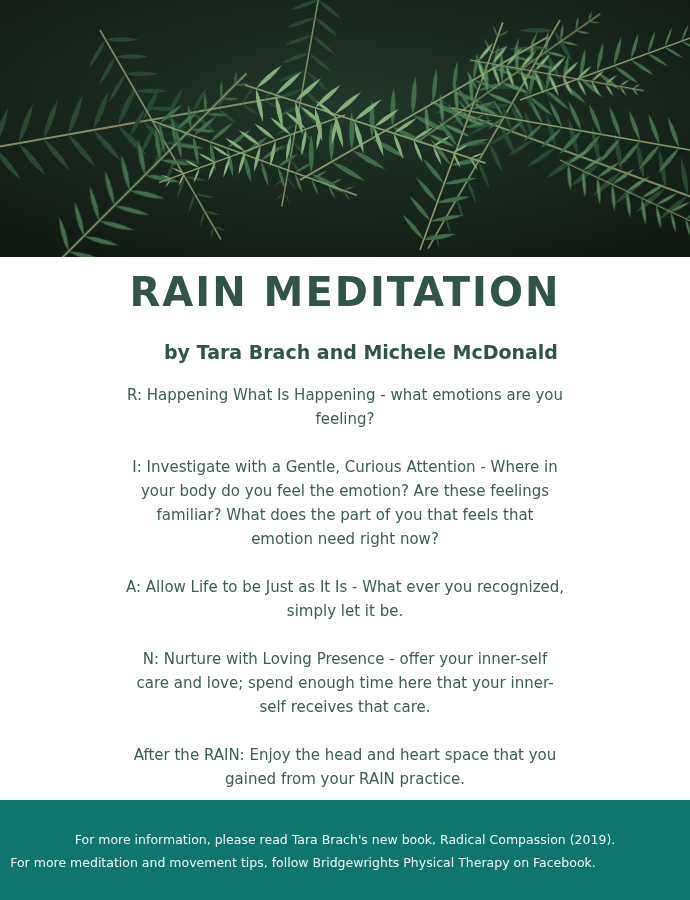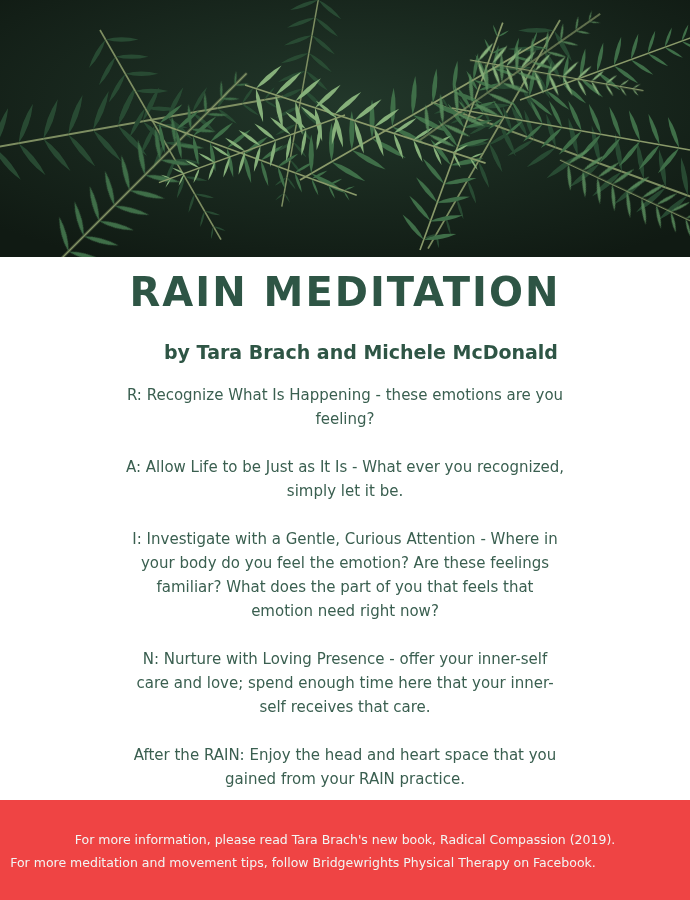--- a/index.html
+++ b/index.html
@@ -25,21 +25,21 @@
       font-size: 19px; color: #2e5545; margin: 0; line-height: 28px;
     }
     .steps {
       position: absolute; left: 125px; top: 383px; width: 440px;
       text-align: center; font-family: "DejaVu Sans", sans-serif;
       font-size: 15px; line-height: 24px; color: #3a5f50;
     }
     .steps p { margin: 0 0 24px 0; }
     .footer {
       position: absolute; left: 0; top: 800px; width: 690px; height: 100px;
-      background: #ef4444; color: #f2f5f3; text-align: center;
+      background: #0f766e; color: #f2f5f3; text-align: center;
       font-family: "DejaVu Sans", sans-serif; font-size: 12.5px;
     }
     .footer .line1 { position: absolute; top: 30px; left: 0; width: 690px; line-height: 20px; }
     .footer .line2 { position: absolute; top: 53px; left: 0; width: 606px; line-height: 20px; }
   </style>
 </head>
 <body>
 
 <div class="hero">
   <svg width="690" height="257" viewBox="0 0 690 257" xmlns="http://www.w3.org/2000/svg">
@@ -107,23 +107,23 @@
       <use href="#frond" transform="translate(420,140) rotate(-35) scale(1.0)"></use>
       <use href="#frond" transform="translate(560,160) rotate(25) scale(0.9)"></use>
     </g>
   </svg>
 </div>
 
 <h1 class="title">RAIN MEDITATION</h1>
 <h2 class="byline">by Tara Brach and Michele McDonald</h2>
 
 <div class="steps">
-  <p>R: Recognize What Is Happening - these emotions are you feeling?</p>
+  <p>R: Happening What Is Happening - what emotions are you feeling?</p>
+  <p>I: Investigate with a Gentle, Curious Attention - Where in your body do you feel the emotion? Are these feelings familiar? What does the part of you that feels that emotion need right now?</p>
   <p>A: Allow Life to be Just as It Is - What ever you recognized, simply let it be.</p>
-  <p>I: Investigate with a Gentle, Curious Attention - Where in your body do you feel the emotion? Are these feelings familiar? What does the part of you that feels that emotion need right now?</p>
   <p>N: Nurture with Loving Presence - offer your inner-self care and love; spend enough time here that your inner-self receives that care.</p>
   <p>After the RAIN: Enjoy the head and heart space that you gained from your RAIN practice.</p>
 </div>
 
 <div class="footer">
   <div class="line1">For more information, please read Tara Brach's new book, Radical Compassion (2019).</div>
   <div class="line2">For more meditation and movement tips, follow Bridgewrights Physical Therapy on Facebook.</div>
 </div>
 
 </body></html>

